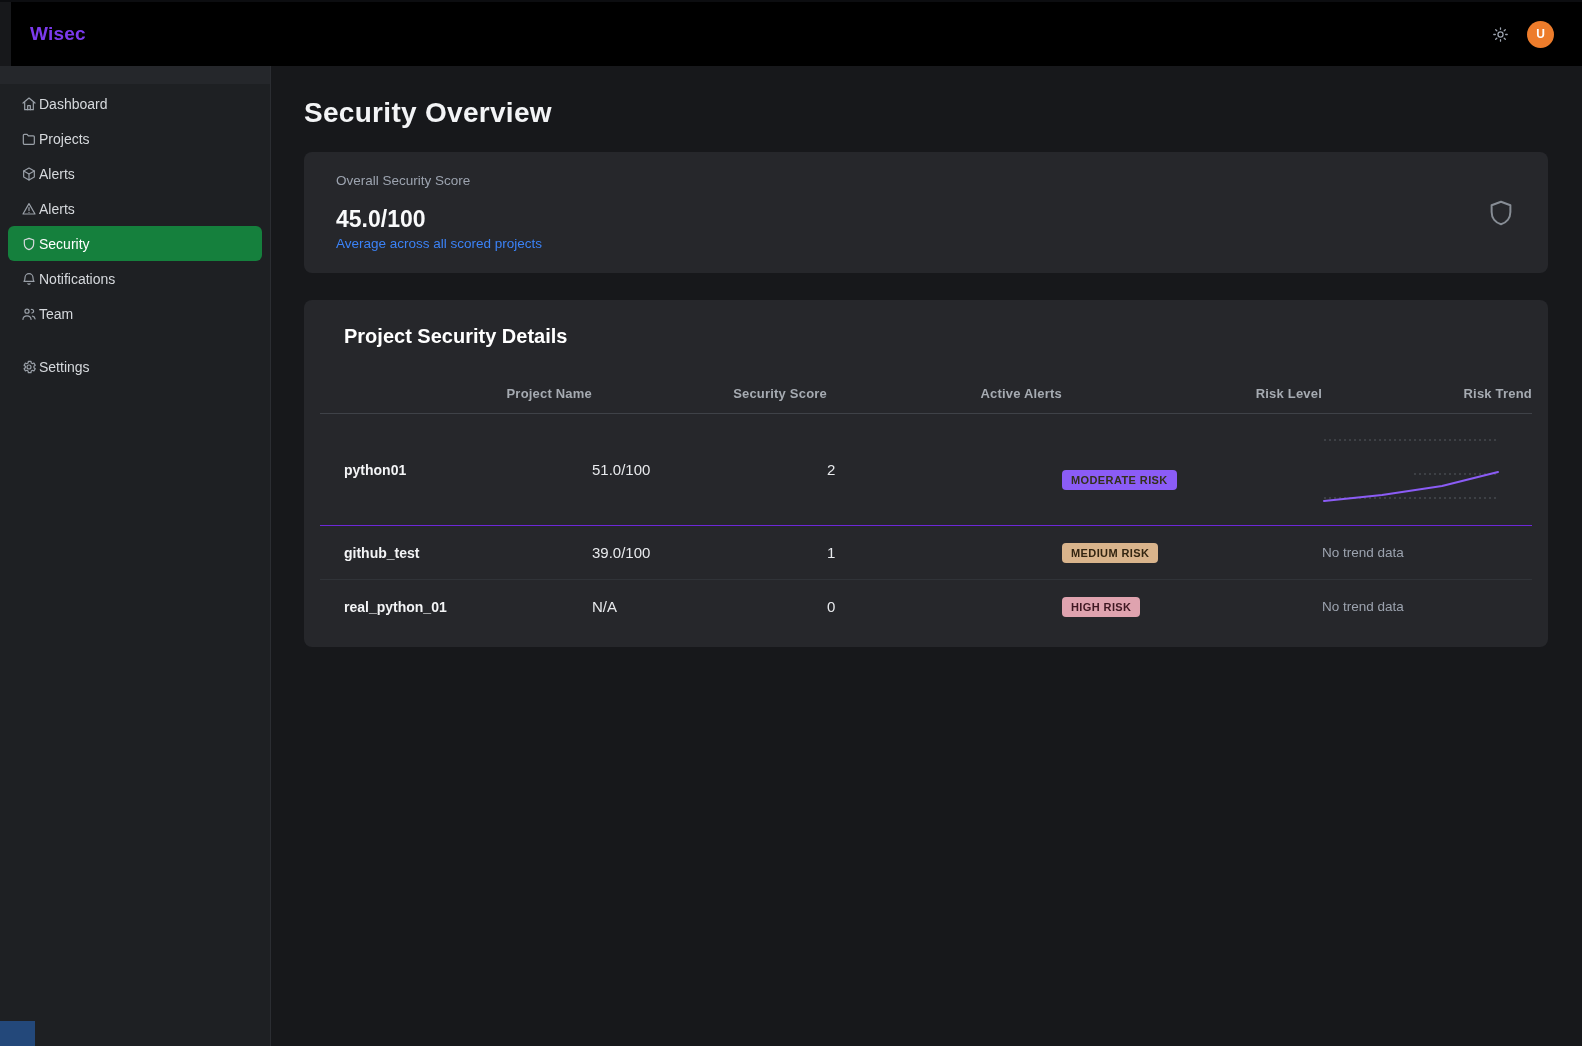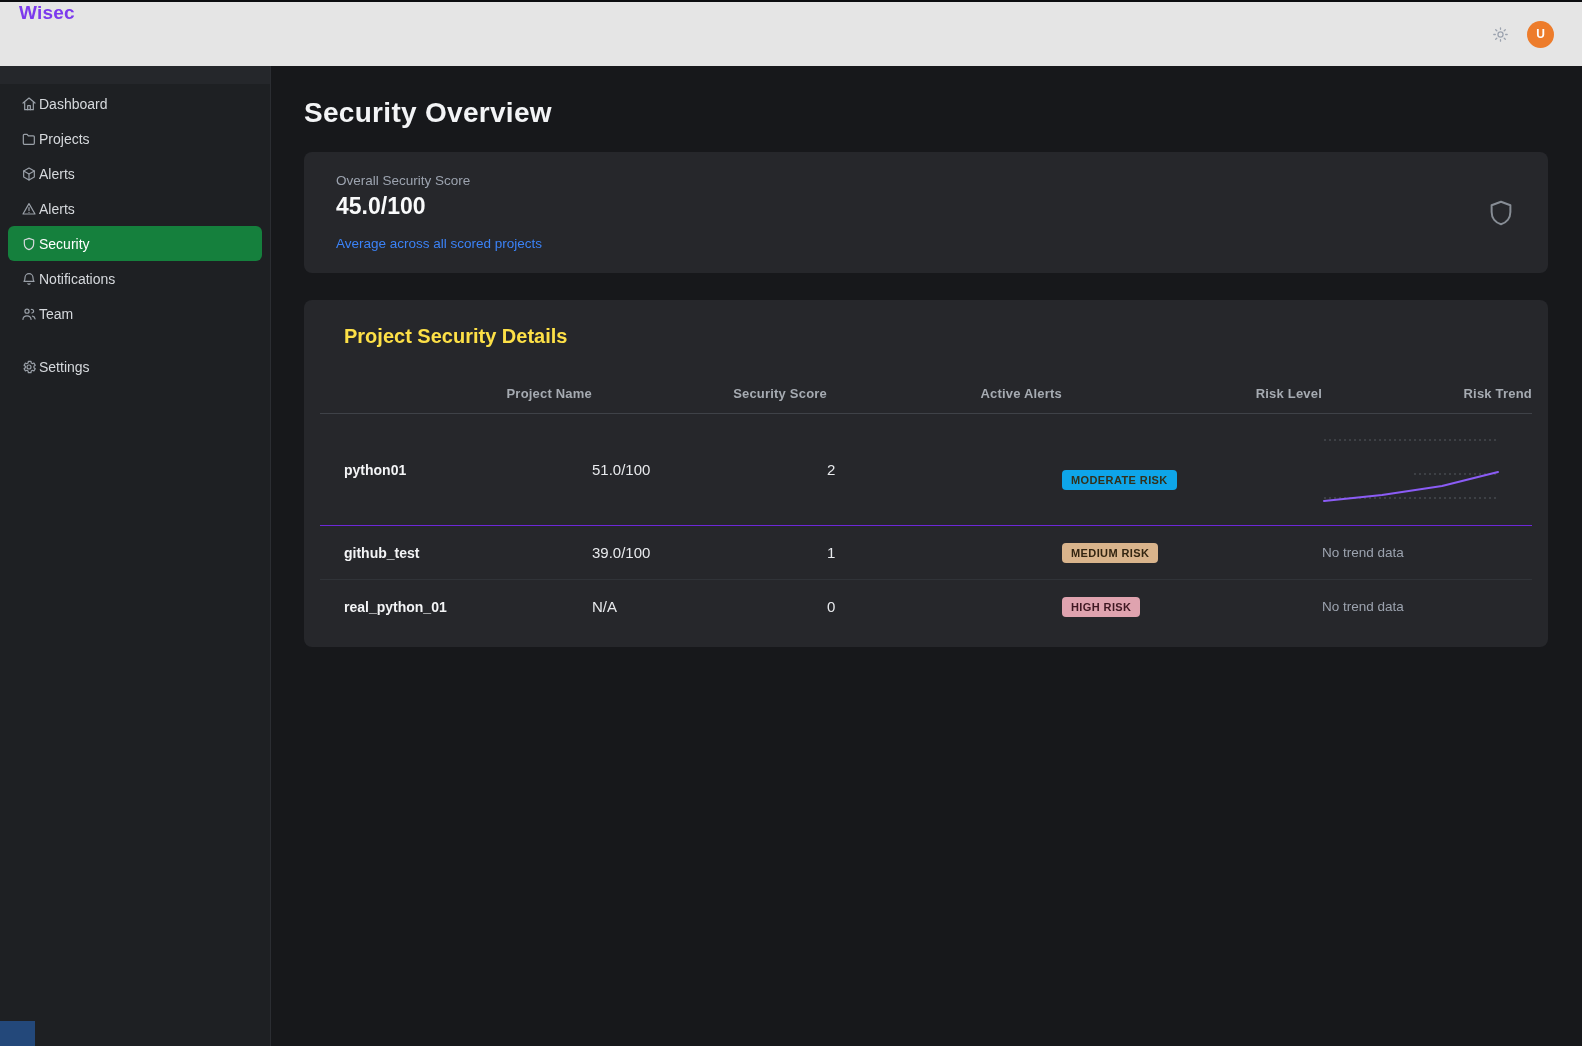--- a/index.html
+++ b/index.html
@@ -5,22 +5,22 @@
   * { margin:0; padding:0; box-sizing:border-box; }
   html,body { width:1582px; height:1046px; }
   body {
     font-family:"Liberation Sans", sans-serif;
     background:#17181b; color:#e5e7eb;
     overflow:hidden; position:relative;
   }
   .app { width:100%; height:100%; display:flex; flex-direction:column; border-top:2px solid #0c0d10; }
 
   
-  .header { height:64px; min-height:64px; background:#e5e5e5;
-    display:flex; justify-content:space-between; padding:0 28px 0 19px; }
+  .header { height:64px; min-height:64px; background:#000000;
+    display:flex; align-items:center; justify-content:space-between; padding:0 28px 0 19px;margin-left:11px; }
   .brand { font-size:19px; font-weight:bold; letter-spacing:.2px; cursor:pointer; }
   .header-right { display:flex; align-items:center; gap:18px; }
   .icon-btn { background:none; border:none; color:#9ca3af; cursor:pointer; display:flex; align-items:center; }
   .avatar { width:27px; height:27px; border-radius:50%; display:flex; align-items:center; justify-content:center;
     color:#fff; font-size:12px; font-weight:bold; cursor:pointer; }
 
   
   .body-row { flex:1; display:flex; min-height:0; }
 
   
@@ -35,27 +35,27 @@
   .nav-item.active .nav-icon { color:#d6d9dd; }
   .nav-sep { height:18px; }
 
   
   main { flex:1; padding:30px 34px 15px 33px; overflow:hidden; }
   .page-title { font-size:28px; line-height:34px; font-weight:bold; color:#f3f4f6;
     margin-bottom:22px; letter-spacing:.3px; }
   .card { background:#26272b; border-radius:8px; }
 
   .score-card { padding:21px 32px; display:flex; justify-content:space-between; align-items:center; margin-bottom:27px; }
-  .score-label { color:#9ca3af; font-size:13.5px; line-height:16px; margin-bottom:4px; }
-  .score-value { font-size:23px; line-height:26px; font-weight:bold; color:#f9fafb; margin-bottom:17px; }
+  .score-label { color:#9ca3af; font-size:13.5px; line-height:16px; margin-bottom:17px; }
+  .score-value { font-size:23px; line-height:26px; font-weight:bold; color:#f9fafb; margin-bottom:4px; }
   .score-desc { color:#3b82f6; font-size:13.5px; line-height:16px; }
   .shield-wrap { color:#878d95; display:flex; }
 
   .details-card { padding:24px 0 14px 0; }
-  .details-title { font-size:20px; line-height:24px; font-weight:bold; color:#fde047;
+  .details-title { font-size:20px; line-height:24px; font-weight:bold; color:#ffffff;
     padding:0 40px; margin-bottom:26px; }
   .tbl { margin:0 16px; }
   .tbl-row { display:grid; grid-template-columns:248px 235px 235px 260px 1fr;
     align-items:center; padding-left:24px; }
   .tbl-head { height:40px; border-bottom:1px solid #3f4248;text-align:right; }
   .th { font-size:13px; font-weight:bold; color:#a6abb2; letter-spacing:.2px; }
   .tr-1 { height:112px; border-bottom:1px solid #6d28d9; }
   .tr-2 { height:54px;  border-bottom:1px solid #303338; }
   .tr-3 { height:53px; }
   .cell-project { font-size:14px; font-weight:bold; color:#f3f4f6; }
@@ -203,21 +203,21 @@
             <div class="th">Active Alerts</div>
             <div class="th">Risk Level</div>
             <div class="th">Risk Trend</div>
           </div>
 
           <div class="tbl-row tr-1">
             <div class="cell-project">python01</div>
             <div class="cell-score">51.0/100</div>
             <div class="cell-alerts">2</div>
             <div>
-              <span class="badge" style="background-color: #0ea5e9; color: rgb(51, 48, 26); margin-top: 20px;">MODERATE RISK</span>
+              <span class="badge" style="background-color: #8b5cf6; color: rgb(51, 48, 26); margin-top: 20px;">MODERATE RISK</span>
             </div>
             <div>
               <svg class="sparkline" width="178" height="72" viewBox="0 0 178 72">
                 <line class="spark-grid" x1="2" y1="6" x2="176" y2="6"></line>
                 <line class="spark-grid" x1="92" y1="40" x2="176" y2="40"></line>
                 <line class="spark-grid" x1="2" y1="64" x2="176" y2="64"></line>
                 <polyline class="spark-line" points="2,67 60,61 120,52 176,38" style="stroke: rgb(139, 92, 246);"></polyline>
               </svg>
             </div>
           </div>

